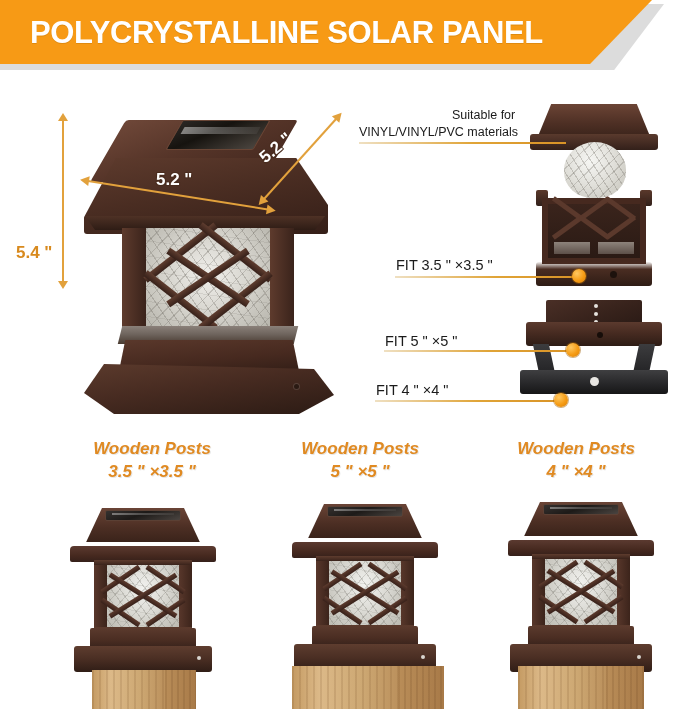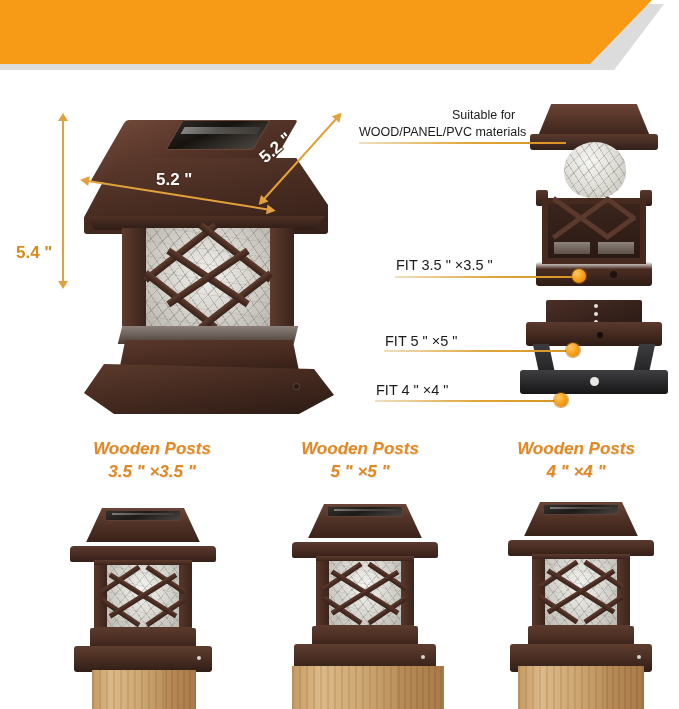--- a/index.html
+++ b/index.html
@@ -405,20 +405,21 @@
   .bottom-item { position:absolute; }
 </style>
 </head>
 <body>
 
 <div id="page">
 
   <div class="banner-wrap">
     <div class="banner-shadow"></div>
     <div class="banner"></div>
+    <div class="banner-title">POLYCRYSTALLINE SOLAR PANEL</div>
   </div>
 
   <div id="hero">
     <div class="h-cap-top"></div>
     <div class="h-panel"></div>
     <div class="h-cap-body"></div>
     <div class="h-cap-lip"></div>
     <div class="h-cage">
       <div class="g"></div>
       <div class="cl"></div>
@@ -483,21 +484,21 @@
     <div class="s-legs">
       <div class="lg a"></div>
       <div class="lg b"></div>
     </div>
     <div class="s-foot">
       <div class="fh"></div>
     </div>
   </div>
 
   <div class="callout-text" style="left:452px; top:106px;">Suitable for</div>
-  <div class="callout-text" style="left:359px; top:123px;">WOOD/PANEL/PVC materials</div>
+  <div class="callout-text" style="left:359px; top:123px;">VINYL/VINYL/PVC materials</div>
   <div class="leader" style="left:359px; top:142px; width:207px;"></div>
 
   <div class="callout-text big" style="left:396px; top:255px;">FIT 3.5 " ×3.5 "</div>
   <div class="leader" style="left:395px; top:276px; width:184px;"></div>
   <div class="leader-dot" style="left:572px; top:269px;"></div>
 
   <div class="callout-text big" style="left:385px; top:331px;">FIT 5 " ×5 "</div>
   <div class="leader" style="left:384px; top:350px; width:190px;"></div>
   <div class="leader-dot" style="left:566px; top:343px;"></div>
 

